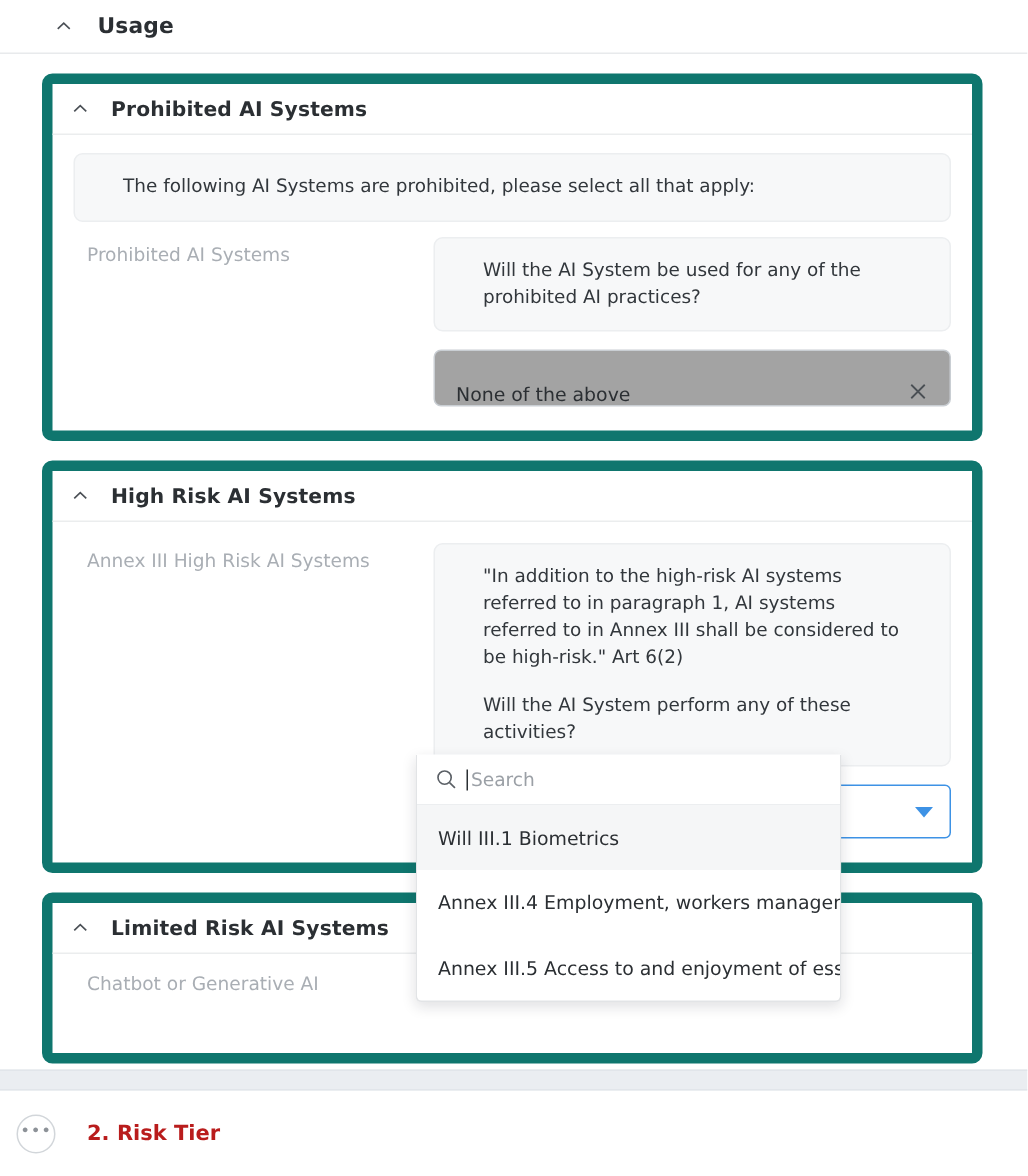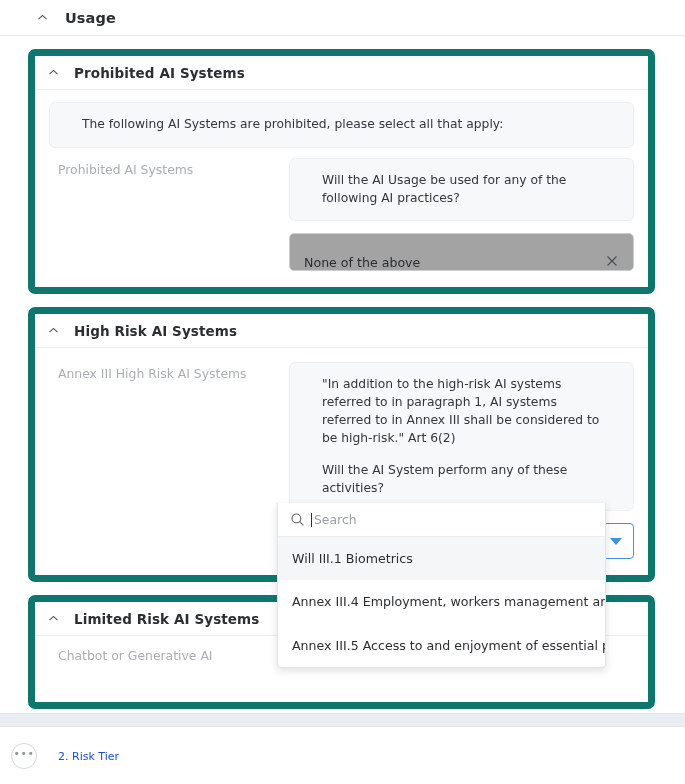--- a/index.html
+++ b/index.html
@@ -150,21 +150,21 @@
     border-right: 6px solid transparent;
     border-top: 7px solid #3d92e5;
     flex: none;
   }
 
   
   .dropdown-panel {
     position: absolute;
     left: 277px;
     top: 503px;
-    width: 329px;
+    width: 284px;
     background: #ffffff;
     border: 1px solid #e2e4e6;
     border-top: none;
     border-radius: 0 0 4px 4px;
     box-shadow: 0 3px 9px rgba(20,25,35,0.13);
     z-index: 50;
     overflow: hidden;
     box-sizing: border-box;
   }
   .dropdown-search {
@@ -245,23 +245,23 @@
   }
   .step-dots {
     font-size: 11px;
     color: #8d9298;
     line-height: 4px;
     letter-spacing: .5px;
     margin-bottom: 5px;
   }
   .step-label {
     margin-left: 21px;
-    font-size: 11px;
-    font-weight: normal;
-    color: #1d4ed8;
+    font-size: 14px;
+    font-weight: bold;
+    color: #b91c1c;
   }
 </style>
 </head>
 <body>
 
 <div class="usage-header">
   <span class="caret">
     <svg viewBox="0 0 13 13" width="13" height="13" aria-hidden="true">
       <path d="M2.5 8.2 L6.5 4.4 L10.5 8.2" fill="none" stroke="#4b5056" stroke-width="1.1"></path>
     </svg>
@@ -279,21 +279,21 @@
     <span class="card-title">Prohibited AI Systems</span>
   </div>
   <div class="card-body">
     <div class="info-box">
       <p>The following AI Systems are prohibited, please select all that apply:</p>
     </div>
     <div class="field-row">
       <div class="field-label">Prohibited AI Systems</div>
       <div class="field-control">
         <div class="info-box">
-          <p>Will the AI Usage be used for any of the following AI practices?</p>
+          <p>Will the AI System be used for any of the prohibited AI practices?</p>
         </div>
         <div class="value-pill">
           <span class="pill-text">None of the above</span>
           <span class="clear-x">
             <svg viewBox="0 0 18 18" width="18" height="18" aria-hidden="true">
               <path d="M4.5 4.5 L13.5 13.5 M13.5 4.5 L4.5 13.5" stroke="#4a4f54" stroke-width="1.2" fill="none"></path>
             </svg>
           </span>
         </div>
       </div>

